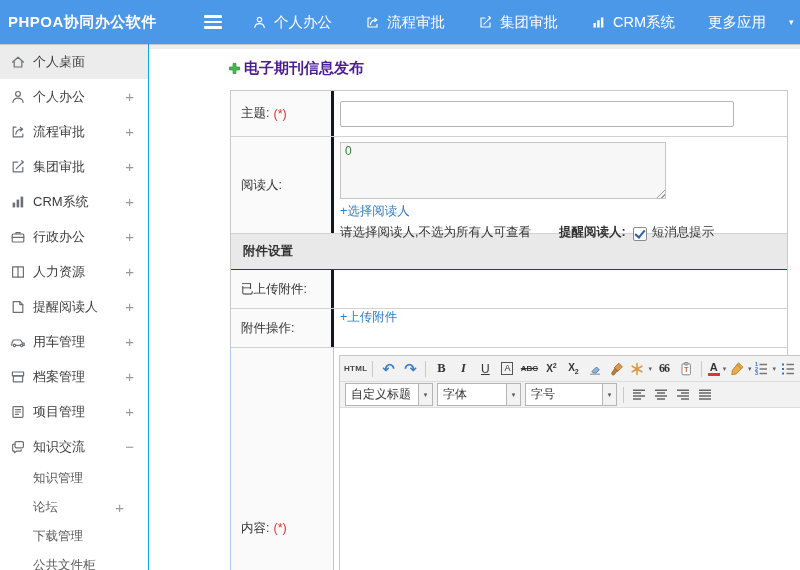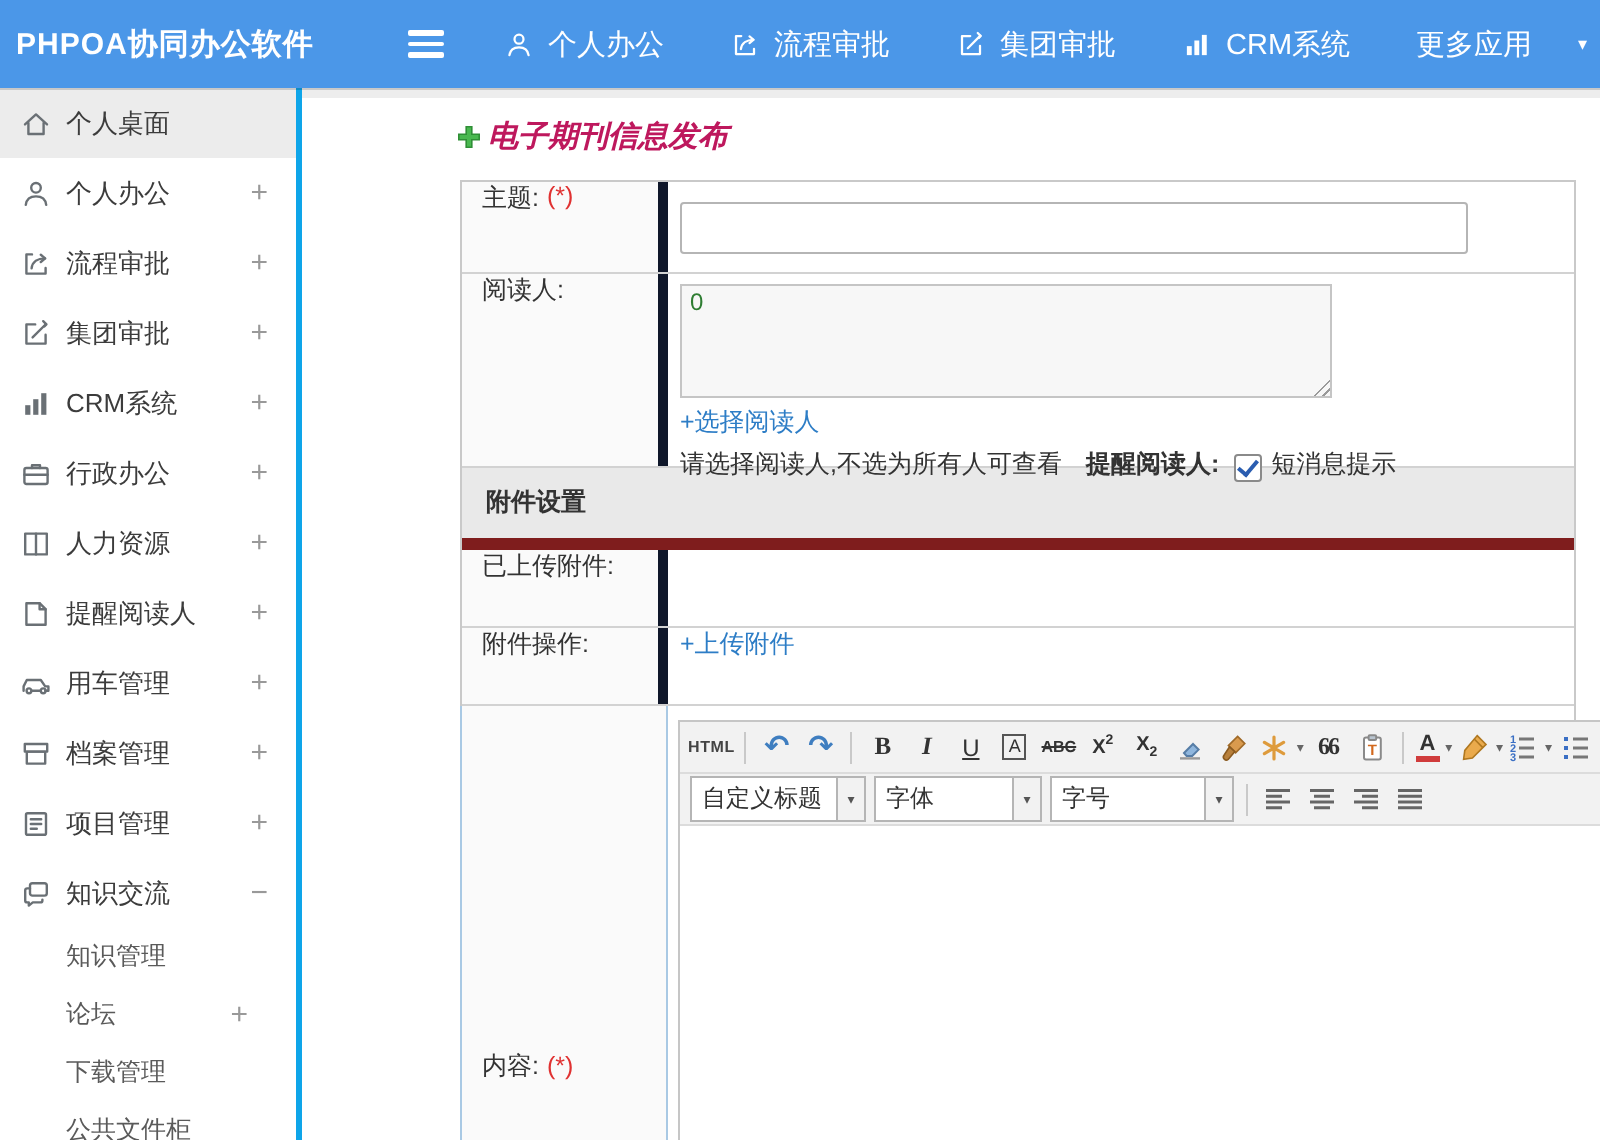--- a/index.html
+++ b/index.html
@@ -9,61 +9,61 @@
     display:flex;align-items:center;color:#fff;box-shadow:0 1px 0 rgba(0,0,0,.15);z-index:10;}
   .logo{font-size:15px;font-weight:bold;padding-left:8px;width:196px;letter-spacing:.5px;}
   .burger{width:18px;display:flex;flex-direction:column;gap:3px;margin-right:30px;cursor:pointer;}
   .burger span{height:2.5px;background:#fff;border-radius:1px;}
   .hnav{display:flex;align-items:center;gap:33px;font-size:14.5px;}
   .nav-item{display:flex;align-items:center;gap:7px;cursor:pointer;white-space:nowrap;}
   .nicon{display:flex;align-items:center;}
   .hcaret{font-size:9px;margin-left:16px;}
   
   .sidebar{position:absolute;left:0;top:44px;width:148px;height:526px;background:#fff;
-    border-right:3px solid #0ea5e9;z-index:5;}
+    border-right:1px solid #0ea5e9;z-index:5;}
   .side-item{display:flex;align-items:center;height:35px;padding:0 14px 0 10px;
     font-size:13px;color:#3c3c3c;cursor:pointer;}
   .side-item svg{flex:none;margin-right:7px;}
   .side-item .grow{flex:1;}
   .side-item .expand{color:#999;font-size:15px;font-weight:400;}
   .side-item.active{background:#ececec;}
   .side-item.sub{height:29px;padding-left:33px;padding-right:24px;font-size:12.5px;color:#5a5a5a;}
   
   .main{position:absolute;left:149px;top:44px;width:651px;height:526px;background:#fff;}
   .topstrip{position:absolute;left:0;top:0;width:651px;height:5px;background:#ededed;}
   .page-title{position:absolute;left:79px;top:15px;display:flex;align-items:center;gap:3px;
-    font-size:15px;font-weight:bold;color:#be185d;font-style:italic;}
+    font-size:15px;font-weight:bold;color:#4c1d95;}
   
   .form{position:absolute;left:81px;top:46px;width:558px;border:1px solid #c9c9c9;border-bottom:none;
     box-sizing:border-box;}
   .frow{display:flex;border-bottom:1px solid #d2d2d2;position:relative;}
-  .flabel{width:103px;flex:none;background:#fafafa;border-right:5px solid #0f172a;
-    font-size:12.5px;color:#333;display:flex;align-items:flex-start;padding-left:10px;box-sizing:border-box;}
+  .flabel{width:103px;flex:none;background:#fafafa;border-right:3px solid #0f172a;
+    font-size:12.5px;color:#333;display:flex;align-items:center;padding-left:10px;box-sizing:border-box;}
   .req{color:#e03131;margin-left:4px;}
   .fvalue{flex:1;position:relative;font-size:12.5px;color:#333;box-sizing:border-box;}
   .row-subject{height:45px;}
   .row-subject .fvalue{display:flex;align-items:center;padding-left:6px;}
   .row-subject input{width:384px;height:24px;border:1px solid #b5b5b5;border-radius:2px;font-size:12px;padding:0 4px;}
   .row-readers{height:96px;}
   .row-readers .fvalue{padding:5px 0 0 6px;}
   .readers-box{width:316px;height:53px;background:#f7f7f7;border:1px solid #c5c5c5;
     color:#2e7d32;font-size:12px;padding:1px 4px;position:relative;}
   .grip{position:absolute;right:0;bottom:0;width:9px;height:9px;
     background:repeating-linear-gradient(-45deg,transparent 0 2px,#9a9a9a 2px 3px);
     clip-path:polygon(100% 0,100% 100%,0 100%);}
   .alink{color:#2d7dc6;text-decoration:none;cursor:pointer;font-size:12.5px;}
   .link-line{margin-top:4px;}
   .hint-line{margin-top:4px;display:flex;align-items:flex-end;}
-  .hint-line b{margin-left:12px;}
+  .hint-line b{margin-left:28px;}
   .cb{display:inline-block;width:12px;height:12px;border:1px solid #8a8a8a;border-radius:2px;
     background:#fff;position:relative;margin:0 5px 0 7px;cursor:pointer;}
   .cb::after{content:"";position:absolute;left:3px;top:0;width:4px;height:8px;
     border:solid #2a5db0;border-width:0 2px 2px 0;transform:rotate(40deg);}
   .fsection{height:35px;background:#e9e9e9;display:flex;align-items:center;padding-left:12px;
-    font-weight:bold;font-size:12.5px;color:#333;border-bottom:6px solid #7f1d1d;}
+    font-weight:bold;font-size:12.5px;color:#333;border-bottom:1px solid #7f1d1d;}
   .row-small{height:38px;}
   .row-small .fvalue{display:flex;align-items:flex-start;padding-left:6px;}
   .row-content{height:360px;}
   .row-content .flabel{border-right:1px solid #a9c9e4;align-items:center;}
   .row-content::before{content:"";position:absolute;left:-1px;top:0;width:1px;height:100%;background:#a9c9e4;}
   
   .editor{position:absolute;left:5px;top:7px;width:478px;height:420px;border:1px solid #c6c6c6;
     background:#fff;z-index:3;display:flex;flex-direction:column;}
   .etb{background:#f2f2f2;border-bottom:1px solid #dcdcdc;display:flex;align-items:center;
     height:25px;padding:0 3px;flex:none;overflow:hidden;white-space:nowrap;}

